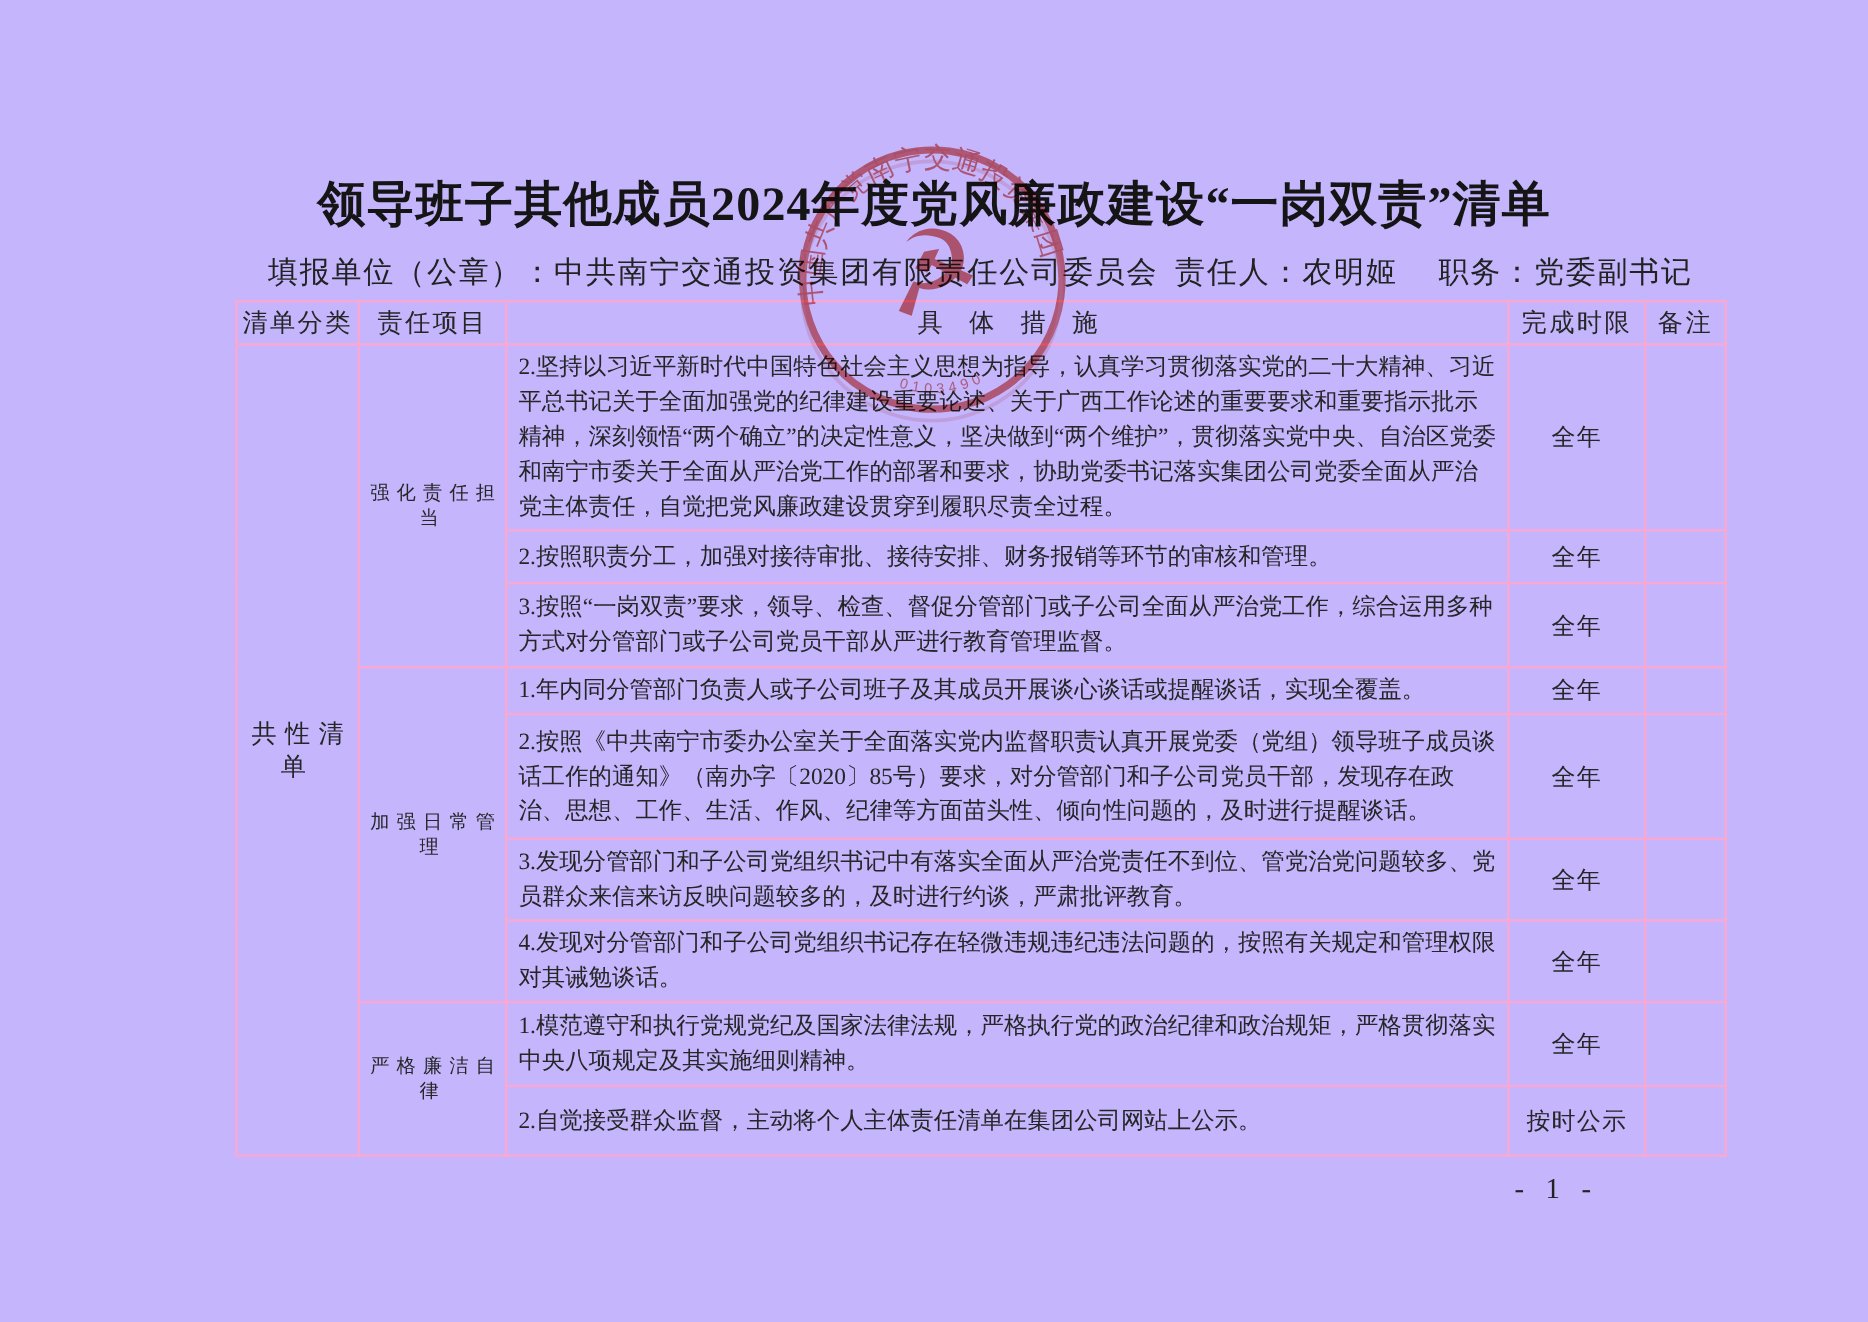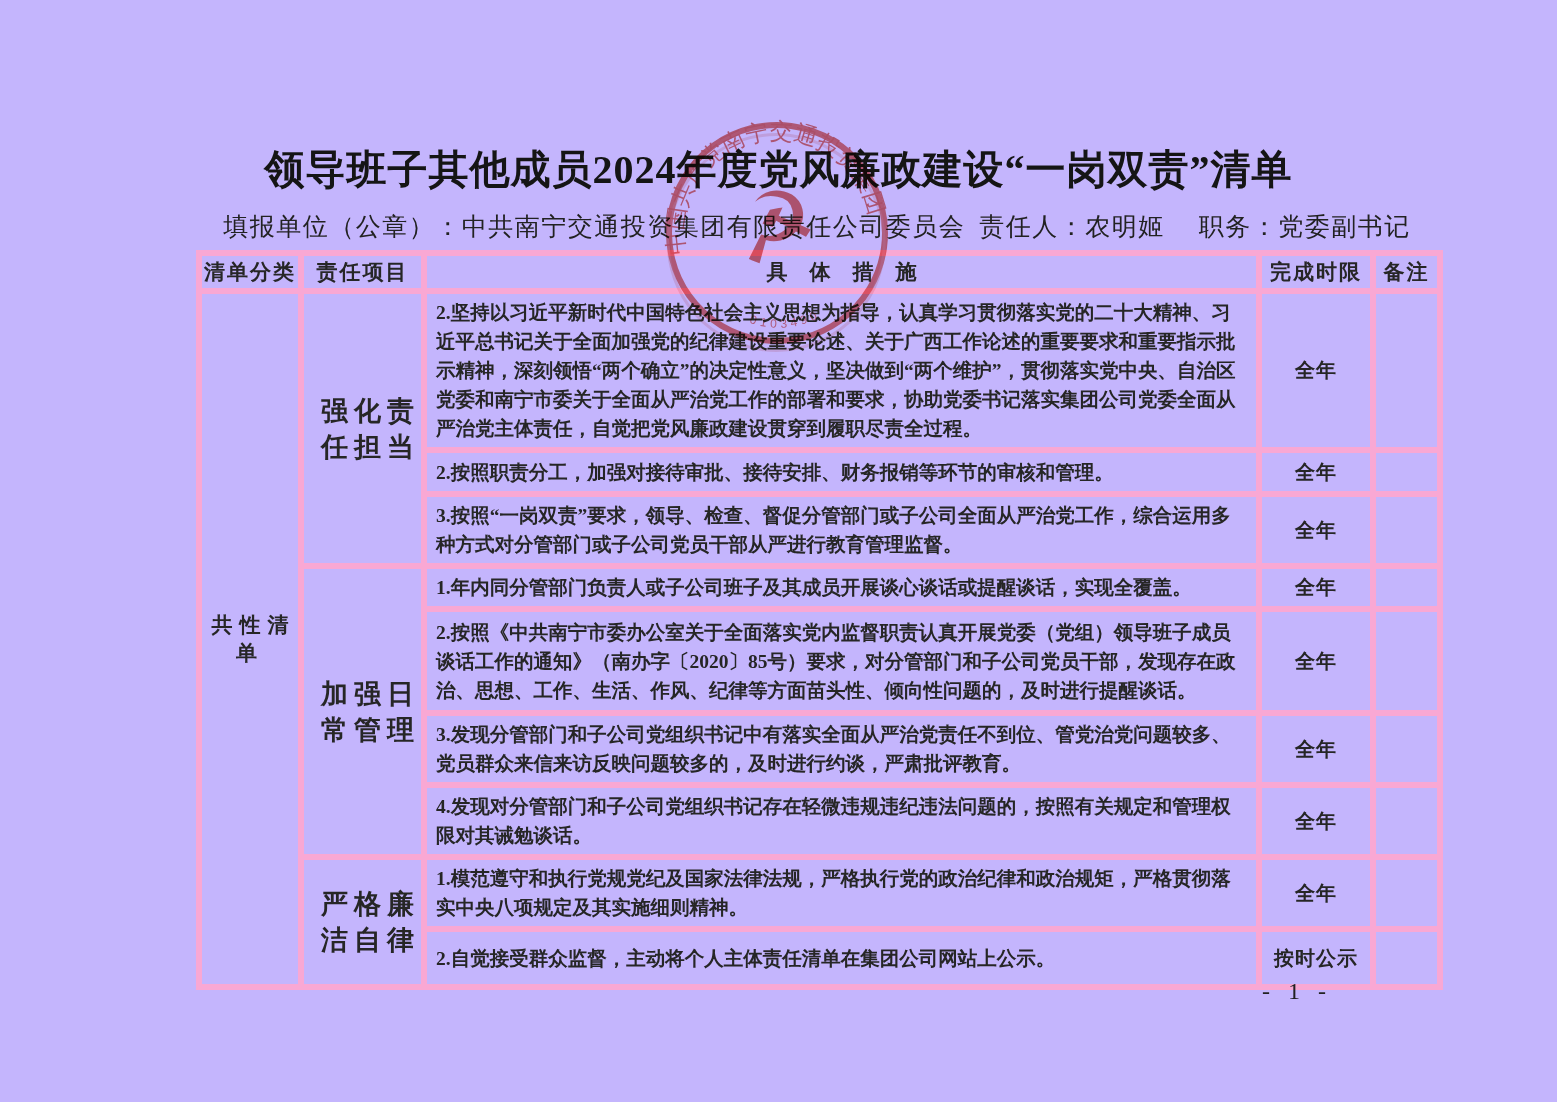--- a/index.html
+++ b/index.html
@@ -29,40 +29,40 @@
   .form-line .gap-sm{display:inline-block;width:14px;}
   .form-line .gap-lg{display:inline-block;width:34px;}
   
   table.sheet{
     position:absolute;top:250px;left:196px;
     width:1241px;
     border-collapse:collapse;
     table-layout:fixed;
   }
   table.sheet td,table.sheet th{
-    border:6px solid #f9a8d4;
+    border:2px solid #f9a8d4;
     vertical-align:middle;
-    font-weight:bold;
+    font-weight:normal;
     color:#262626;
     box-sizing:border-box;
     overflow:hidden;
   }
   th.h-cell{
     height:36px;
     font-size:21px;font-weight:bold;
     text-align:center;
     letter-spacing:2px;
     padding:2px 2px;
   }
   th.h-measures{letter-spacing:22px;text-indent:22px;}
   td.category-cell{
     text-align:center;font-size:21px;letter-spacing:7px;text-indent:7px;
   }
   td.project-cell{
-    text-align:right;font-size:27px;letter-spacing:6px;text-indent:6px;
+    text-align:center;font-size:16px;letter-spacing:6px;text-indent:6px;
   }
   td.measure-cell{
     font-size:19.5px;
     line-height:29px;
     padding:4px 9px;
     text-align:left;
   }
   td.deadline-cell{
     text-align:center;font-size:20px;letter-spacing:1px;
   }

